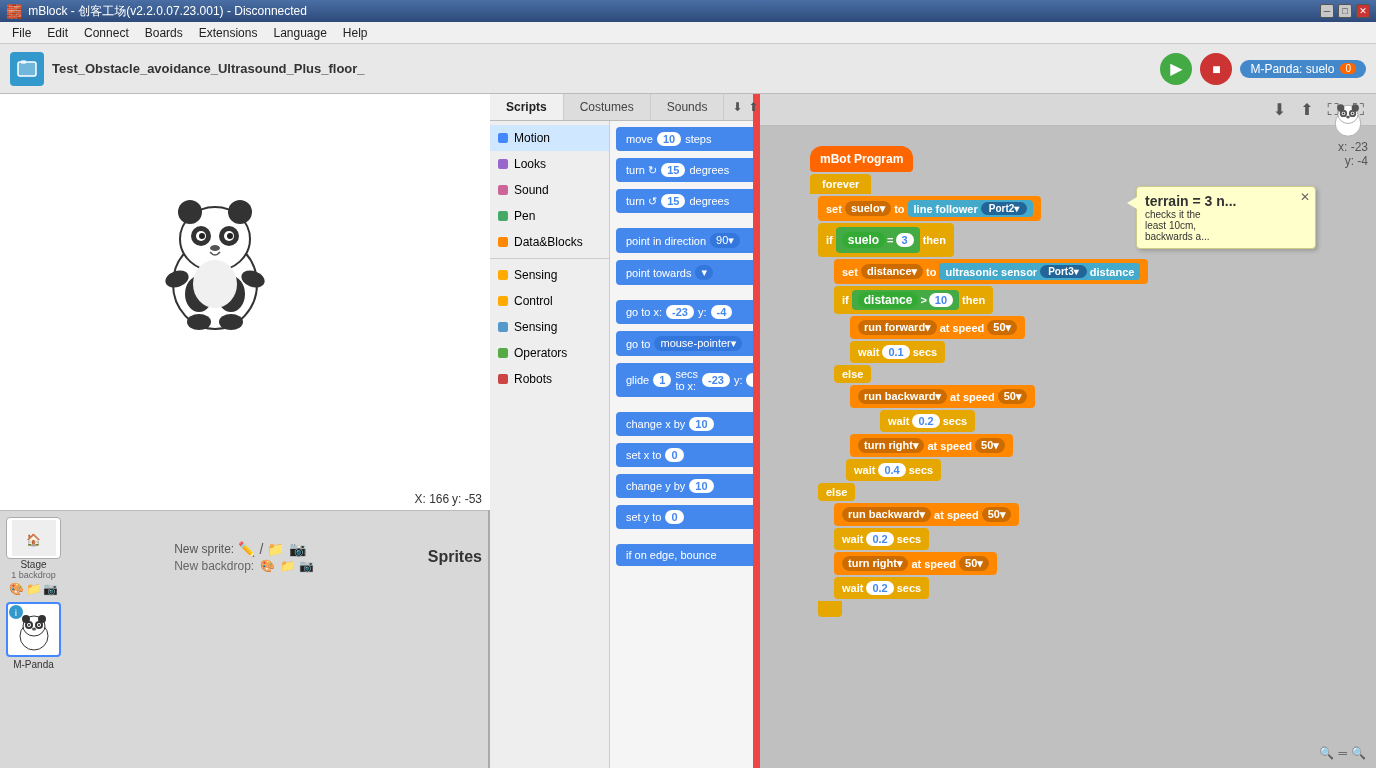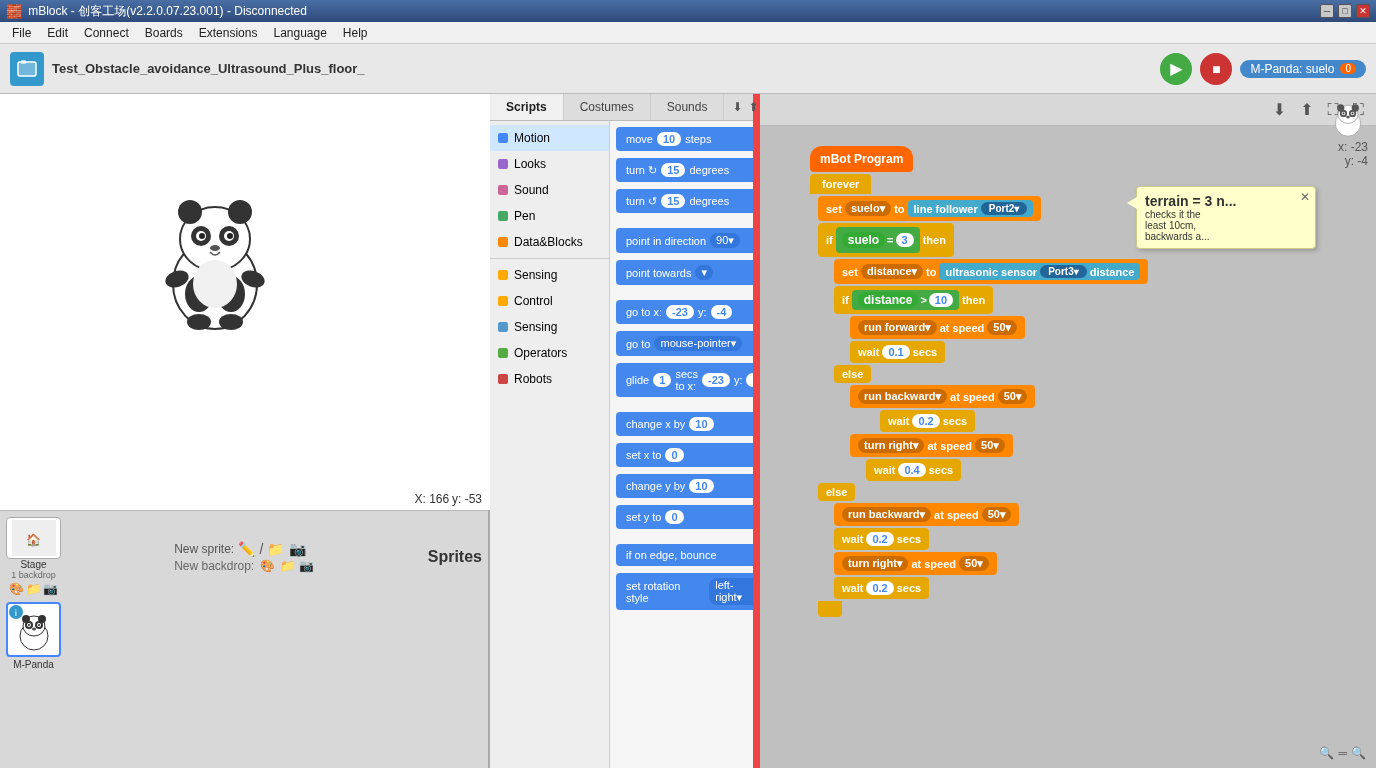--- a/index.html
+++ b/index.html
@@ -643,23 +643,20 @@
         <div class="script-row">
           <span class="block block-blue">change y by <span class="block-value">10</span></span>
         </div>
         <div class="script-row">
           <span class="block block-blue">set y to <span class="block-value">0</span></span>
         </div>
         <div class="block-gap"></div>
         <div class="script-row">
           <span class="block block-blue">if on edge, bounce</span>
         </div>
-        <div class="script-row">
-          <span class="block block-blue">set rotation style <span class="block-dropdown">left-right▾</span></span>
-        </div>
       </div>
     </div>
   </div>
 
   <div id="canvas-area">
     <div id="canvas-toolbar">
       <span class="canvas-tool-btn">⬇</span>
       <span class="canvas-tool-btn">⬆</span>
       <span class="canvas-tool-btn">⛶</span>
       <span class="canvas-tool-btn">⛶</span>
@@ -770,21 +767,21 @@
           </span>
         </div>
 
         <div class="script-row" style="margin-left:40px;">
           <span class="sb sb-orange">
             <span class="sb-dd">turn right▾</span>
             at speed <span class="sb-dd">50▾</span>
           </span>
         </div>
 
-        <div class="script-row" style="margin-left:56px;">
+        <div class="script-row" style="margin-left:36px;">
           <span class="sb sb-yellow">
             wait <span class="sb-num">0.4</span> secs
           </span>
         </div>
 
         <div class="script-row indent">
           <span class="sb sb-yellow" style="padding:3px 8px;">else</span>
         </div>
 
         <div class="script-row indent2">

